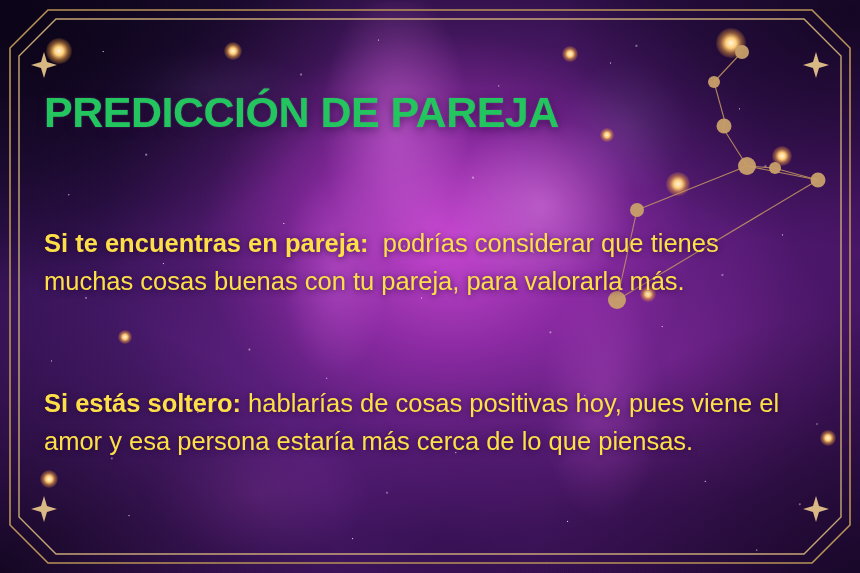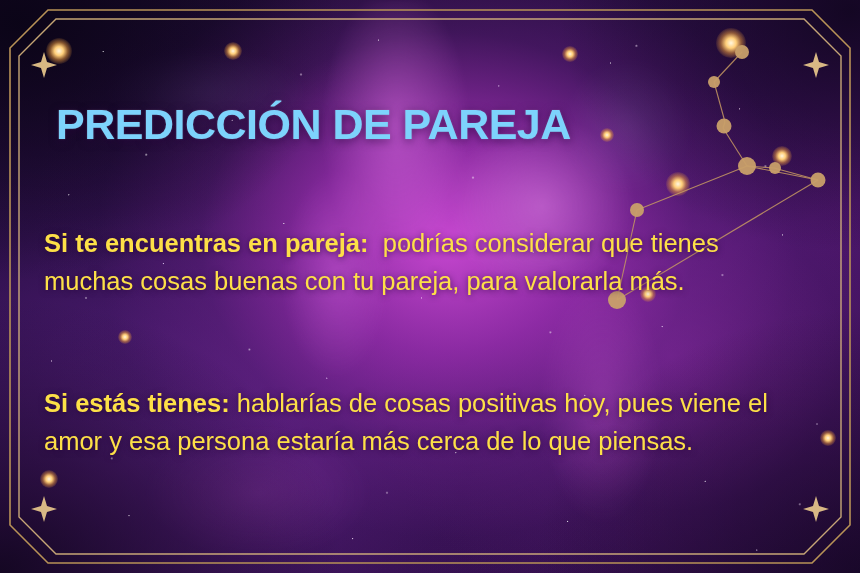--- a/index.html
+++ b/index.html
@@ -152,25 +152,25 @@
     position: absolute;
     left: 44px;
     top: 0;
     width: 760px;
     height: 573px;
   }
   .title {
     position: absolute;
     top: 88px;
     left: 0;
-    margin: 12px;
+    margin: 0;
     font-size: 43px;
     font-weight: 700;
     letter-spacing: -0.5px;
-    color: #7dd3fc;
+    color: #22c55e;
     text-shadow: 0 2px 10px rgba(40,0,60,0.65), 0 0 2px rgba(255,255,255,0.25);
     white-space: nowrap;
   }
   .body-block {
     position: absolute;
     left: 0;
     width: 752px;
     color: #fde047;
     font-size: 25.5px;
     line-height: 38px;
@@ -245,17 +245,17 @@
       <path d="M816,496 L819,506 L829,509 L819,512 L816,522 L813,512 L803,509 L813,506 Z"></path>
     </g>
   </svg>
 
   <div class="content">
 
     <h1 class="title">PREDICCIÓN DE PAREJA</h1>
 
     <p class="body-block p1"><b>Si te encuentras en pareja:</b><span>&nbsp; </span><span>podrías considerar que tienes muchas cosas buenas con tu pareja, para valorarla más.</span></p>
 
-    <p class="body-block p2"><b>Si estás tienes:</b><span> </span><span>hablarías de cosas positivas hoy, pues viene el amor y esa persona estaría más cerca de lo que piensas.</span></p>
+    <p class="body-block p2"><b>Si estás soltero:</b><span> </span><span>hablarías de cosas positivas hoy, pues viene el amor y esa persona estaría más cerca de lo que piensas.</span></p>
 
 
   </div>
 </div>
 
 </body></html>

